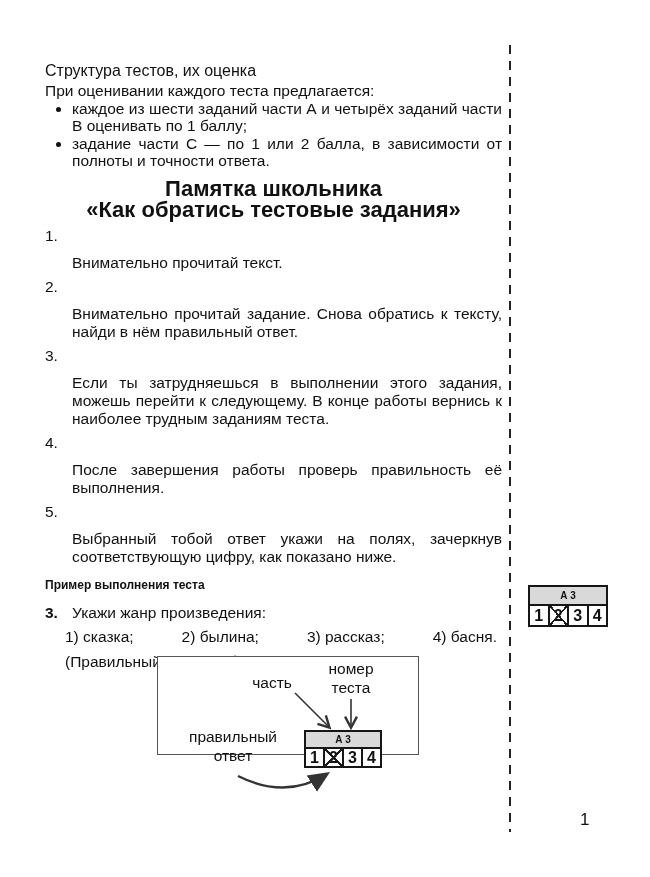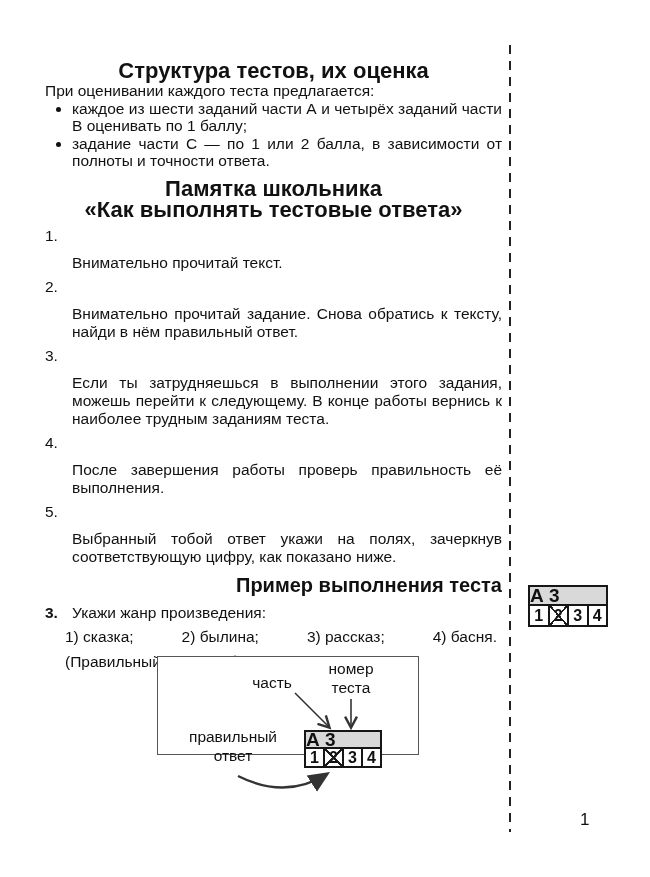--- a/index.html
+++ b/index.html
@@ -12,54 +12,54 @@
     overflow: hidden;
   }
   .page { position: relative; width: 650px; height: 877px; background: #ffffff; }
 
   
   .content {
     position: absolute; left: 45px; top: 60px; width: 457px;
     font-size: 15.5px; line-height: 17.5px;
   }
   .doc-title {
-    font-size: 22px; font-weight: bold; text-align: center;
+    font-size: 16px; font-weight: normal; 
     line-height: 22px;
   }
   .lead { text-align: justify; }
   ul.bullets { margin: 0 0 0 0; padding-left: 27px; text-align: justify; }
   ul.bullets li { margin: 0; }
   .grading { margin-top: 2px; text-align: justify; line-height: 21.5px; }
 
   .memo-head {
     margin-top: 8px; font-size: 22px; font-weight: bold;
     text-align: center; line-height: 21.5px;
   }
   .memo-list { margin-top: 4px; }
   .memo-item { display: flex; margin-top: 6px; line-height: 18px; }
   .memo-num { flex: none; width: 27px; }
   .memo-text { flex: 1; text-align: justify; margin-top: 27px; }
 
   .example-head {
-    margin-top: 8px; font-size: 20px; font-weight: bold;
-    text-align: right; line-height: 22px;
+    margin-top: 8px; font-size: 12px; font-weight: bold;
+    text-align: left; line-height: 22px;
   }
   .question { display: flex; margin-top: 7px; line-height: 20px; }
   .q-num { flex: none; width: 27px; font-weight: bold; }
   .options {
     display: flex; justify-content: space-between;
     margin: 5px 0 0 20px; width: 432px; line-height: 18px; text-align: center;
   }
   .answer-note { margin: 6px 0 8px 20px; line-height: 20px; }
 
   
   .atable { position: absolute; }
   .atable-header {
     background: #d9d9d9; border: 2px solid #161616;
-    font-weight: bold; font-size: 19px;
+    text-align: center; font-weight: bold; font-size: 10px;
     height: 21px; line-height: 17px; position: relative; z-index: 2;
   }
   .atable-row { display: flex; margin-top: -2px; position: relative; z-index: 1; }
   .acell {
     flex: 1 1 0; border: 2px solid #161616; margin-left: -2px;
     background: #ffffff; text-align: center;
     font-weight: bold; font-size: 16px; height: 23px; line-height: 19px;
     position: relative;
   }
   .acell:first-child { margin-left: 0; }
@@ -108,21 +108,21 @@
     <p class="lead">При оценивании каждого теста предлагается:</p>
 
     <ul class="bullets">
       <li>каждое из шести заданий части А и четырёх заданий части В оценивать по 1 баллу;</li>
       <li>задание части С — по 1 или 2 балла, в зависимости от полноты и точности ответа.</li>
     </ul>
 
 
     <div class="memo-head">
       <div>Памятка школьника</div>
-      <div>«Как выполнять тестовые ответа»</div>
+      <div>«Как обратись тестовые задания»</div>
     </div>
 
     <div class="memo-list">
       <div class="memo-item">
         <span class="memo-num">1.</span>
         <span class="memo-text">Внимательно прочитай текст.</span>
       </div>
       <div class="memo-item">
         <span class="memo-num">2.</span>
         <span class="memo-text">Внимательно прочитай задание. Снова обратись к тексту, найди в нём правильный ответ.</span>

